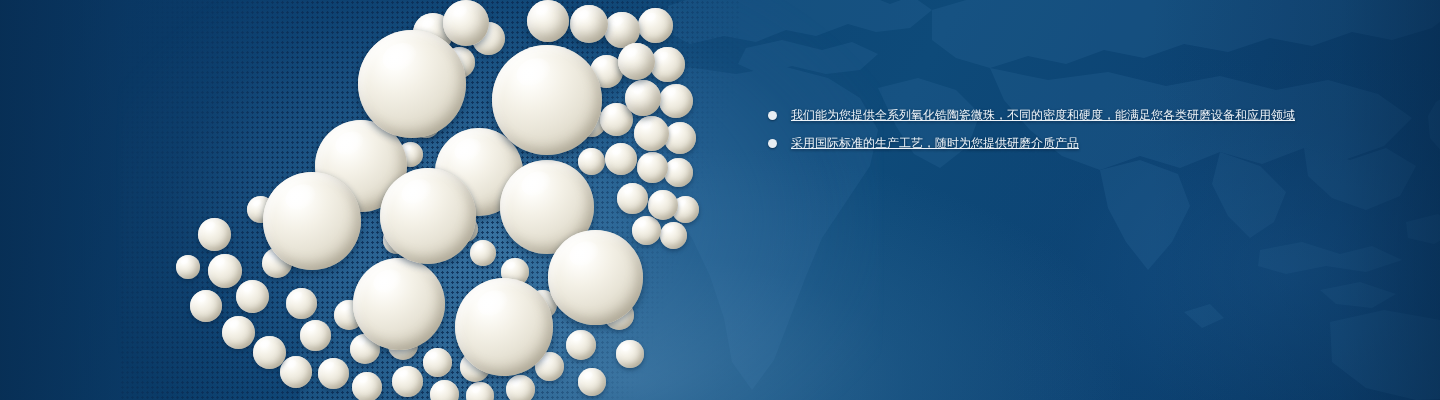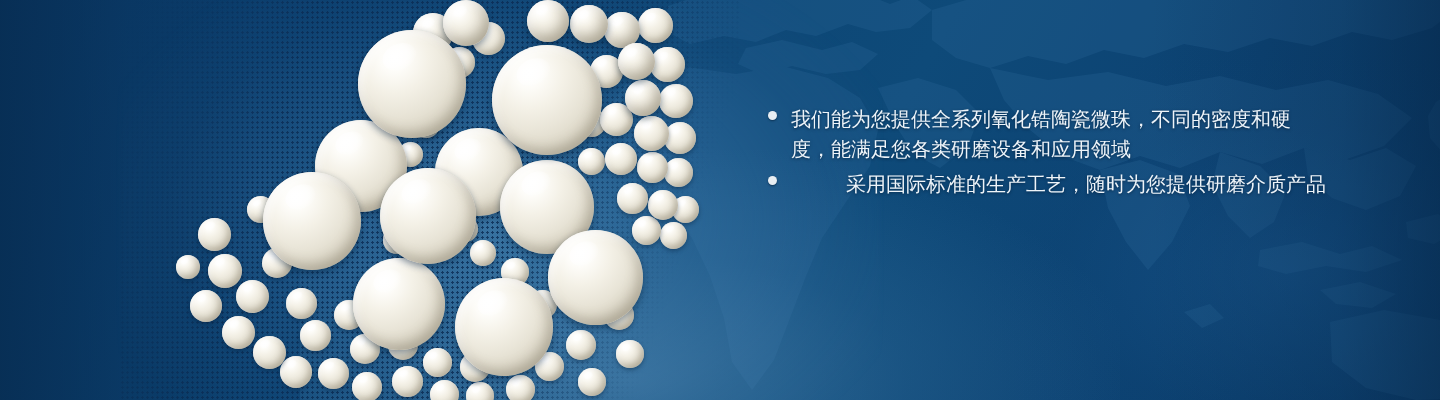--- a/index.html
+++ b/index.html
@@ -172,26 +172,27 @@
   }
   ul.points {
     list-style: none;
     margin: 0;
     padding: 0;
   }
   ul.points li {
     position: relative;
     padding-left: 25px;
     color: #eef4f9;
-    font-size: 20px;
-    line-height: 30px;
+    font-size: 12px;
+    line-height: 23px;
     margin-bottom: 5px;
     text-shadow: 0 1px 3px rgba(4,28,54,0.7);
-  }
-  ul.points li:last-child { margin-bottom: 0; text-align: right; }
+    text-decoration: underline;
+  }
+  ul.points li:last-child { margin-bottom: 0; }
   .dot {
     position: absolute;
     left: 2px;
     top: 7px;
     width: 9px;
     height: 9px;
     border-radius: 50%;
     background: #e8eef3;
     box-shadow: 0 1px 2px rgba(4,28,54,0.6);
   }

